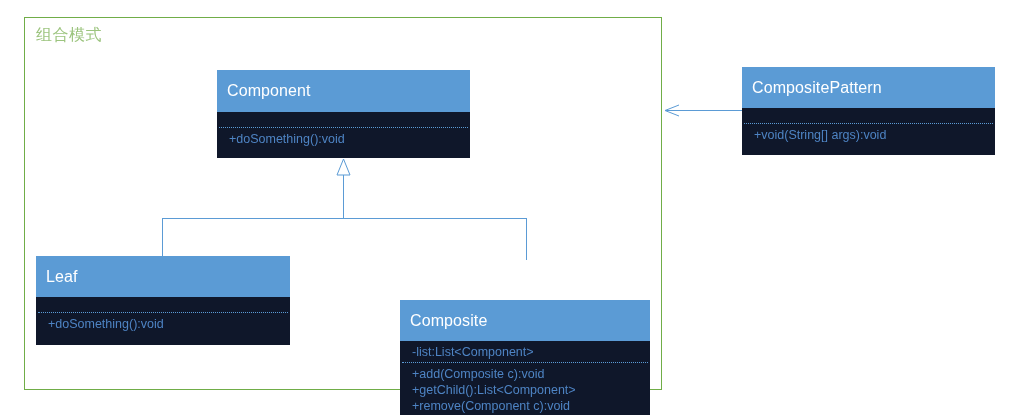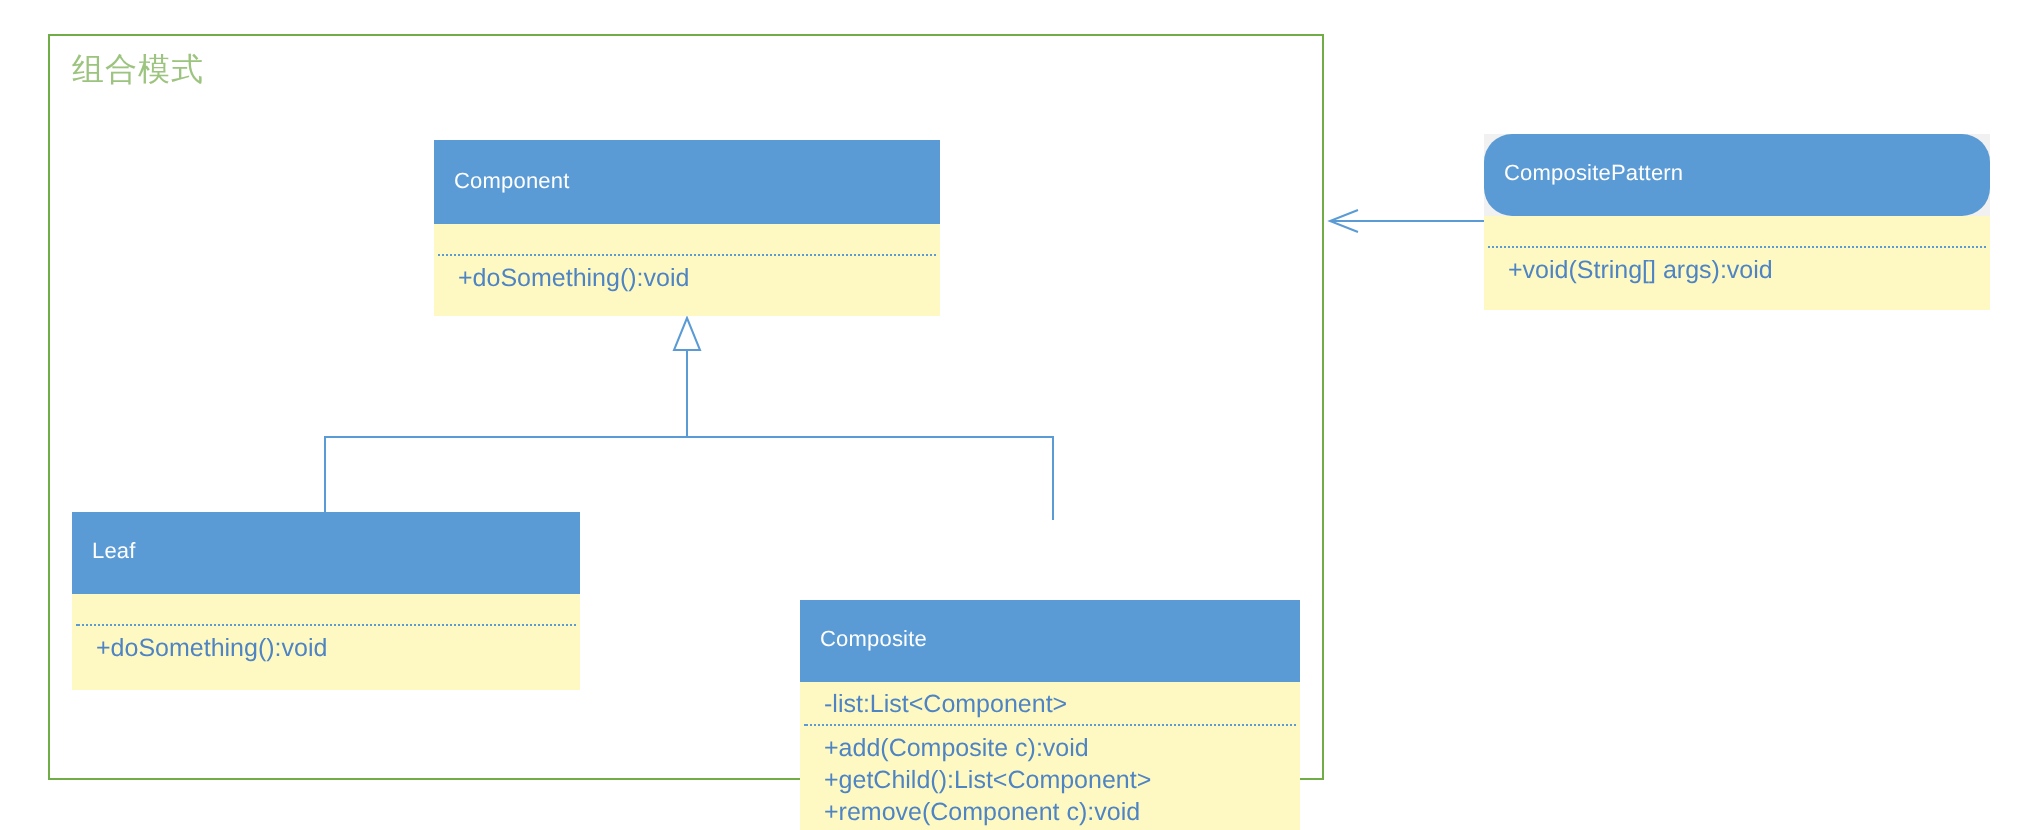--- a/index.html
+++ b/index.html
@@ -41,31 +41,31 @@
 
   
   .uml-class {
     position: absolute;
     box-sizing: border-box;
     background: #F1F1F1;
   }
   .uml-header {
     background: #5B9BD5;
     color: #ffffff;
-    font-size: 11px;
+    font-size: 16px;
     line-height: 1;
     display: flex;
     align-items: center;
     padding-left: 10px;
     box-sizing: border-box;
     letter-spacing: 0.1px;
   }
   .uml-body {
     box-sizing: border-box;
-    background: #fef9c3;
+    background: #0f172a;
     position: relative;
   }
   .uml-attrs {
     box-sizing: border-box;
     padding: 3px 0 2px 0;
   }
   .uml-attrs.empty {
     height: 15px;
     padding: 0;
   }
@@ -151,21 +151,21 @@
       <div class="uml-sep"></div>
       <div class="uml-ops">
         <div class="uml-line">+add(Composite c):void</div>
         <div class="uml-line">+getChild():List&lt;Component&gt;</div>
         <div class="uml-line">+remove(Component c):void</div>
       </div>
     </div>
   </div>
 
   <div class="uml-class" id="cls-composite-pattern" style="left:742px; top:67px; width:253px; height:88px;">
-    <div class="uml-header" style="height:41px;border-radius:14px;">CompositePattern</div>
+    <div class="uml-header" style="height:41px;">CompositePattern</div>
     <div class="uml-body" style="height:47px;">
       <div class="uml-attrs empty"></div>
       <div class="uml-sep"></div>
       <div class="uml-ops">
         <div class="uml-line">+void(String[] args):void</div>
       </div>
     </div>
   </div>
 
 </div>

